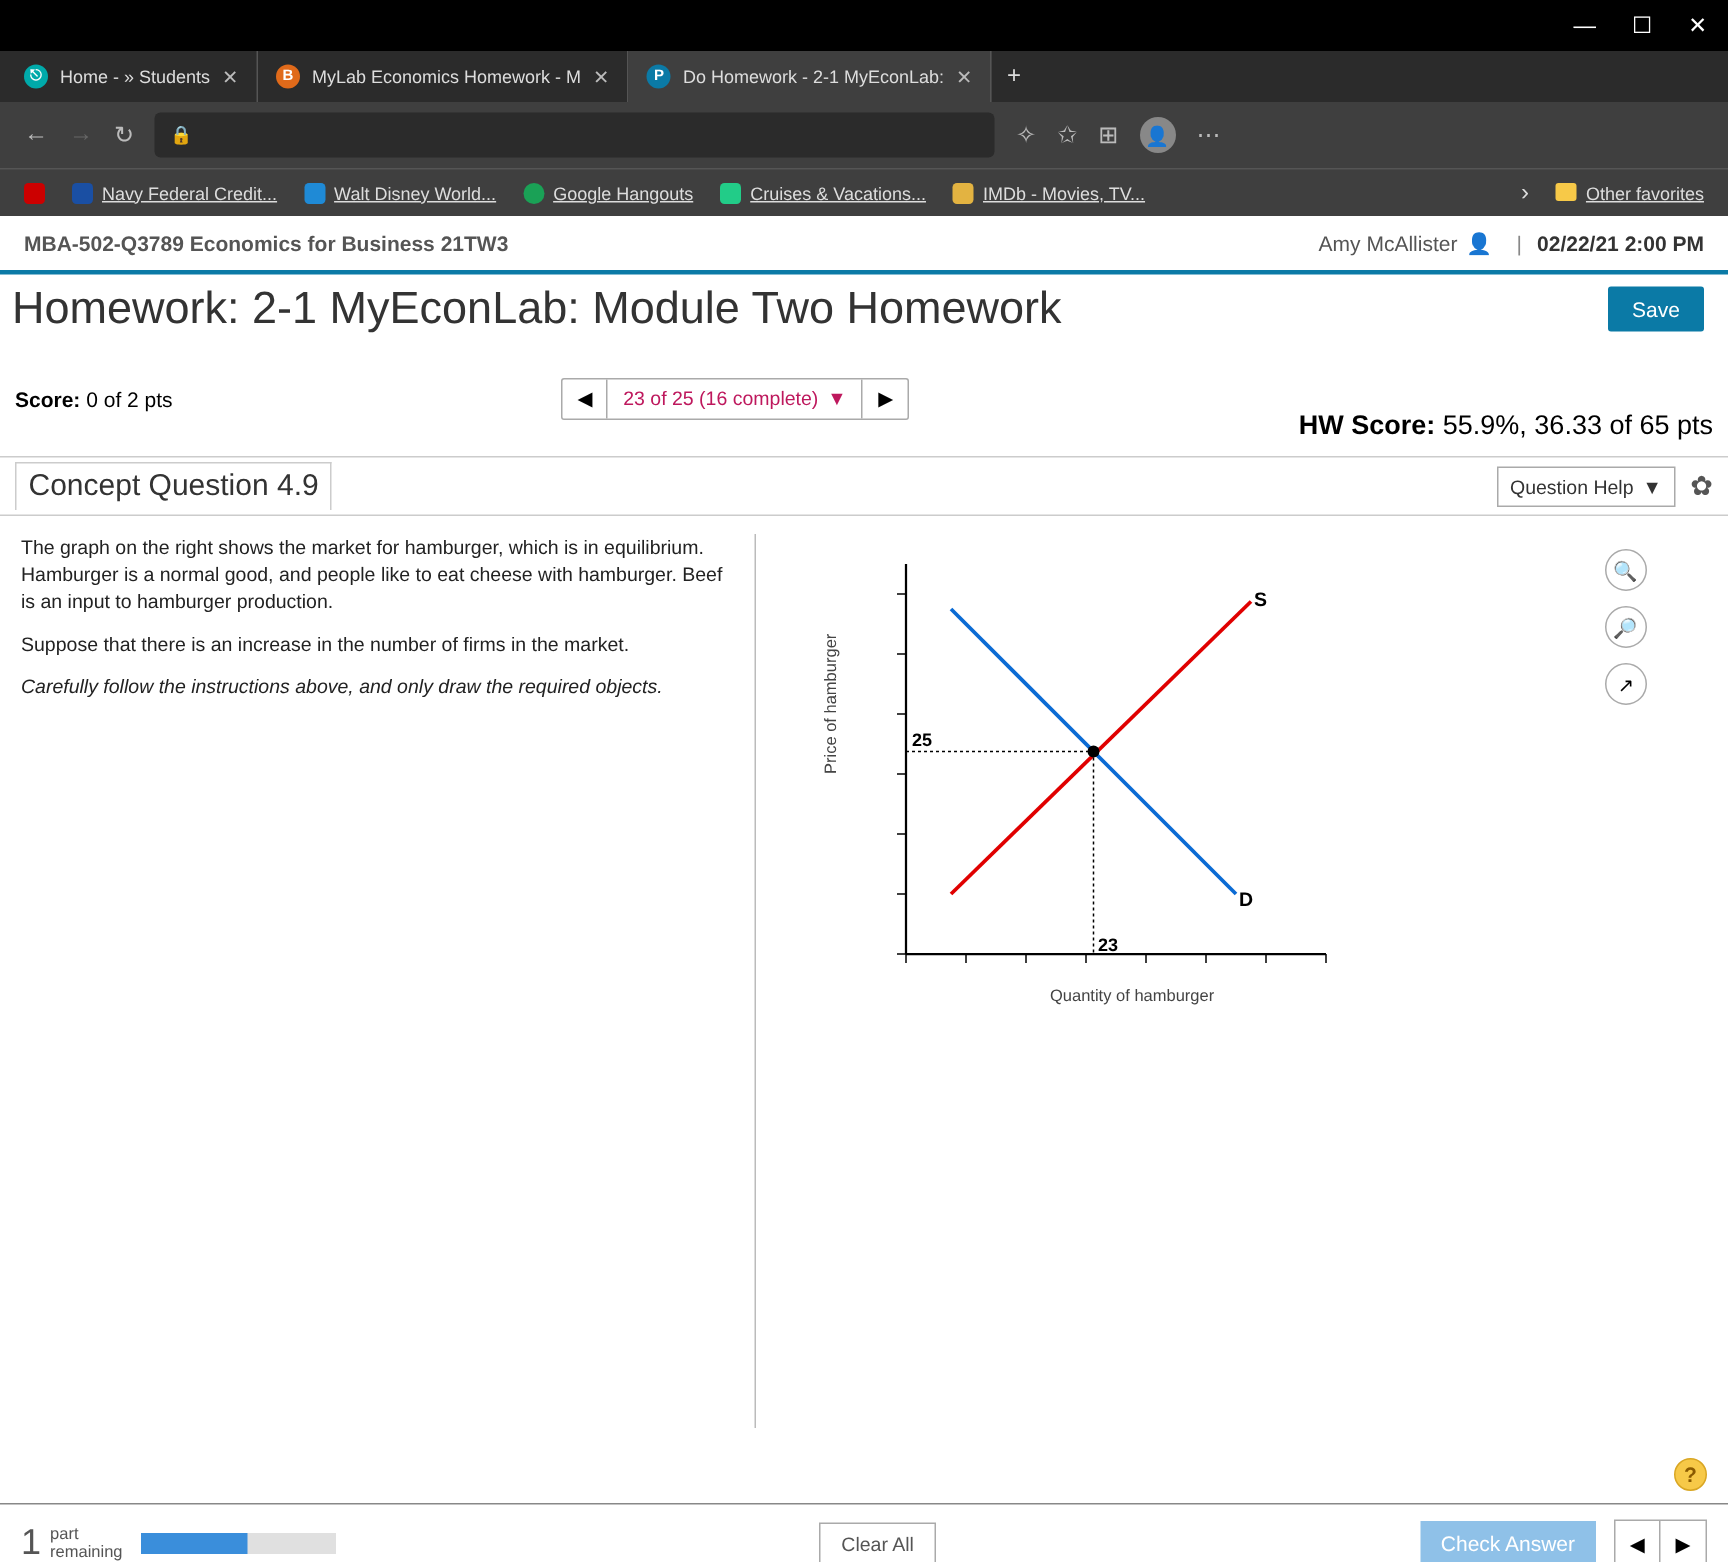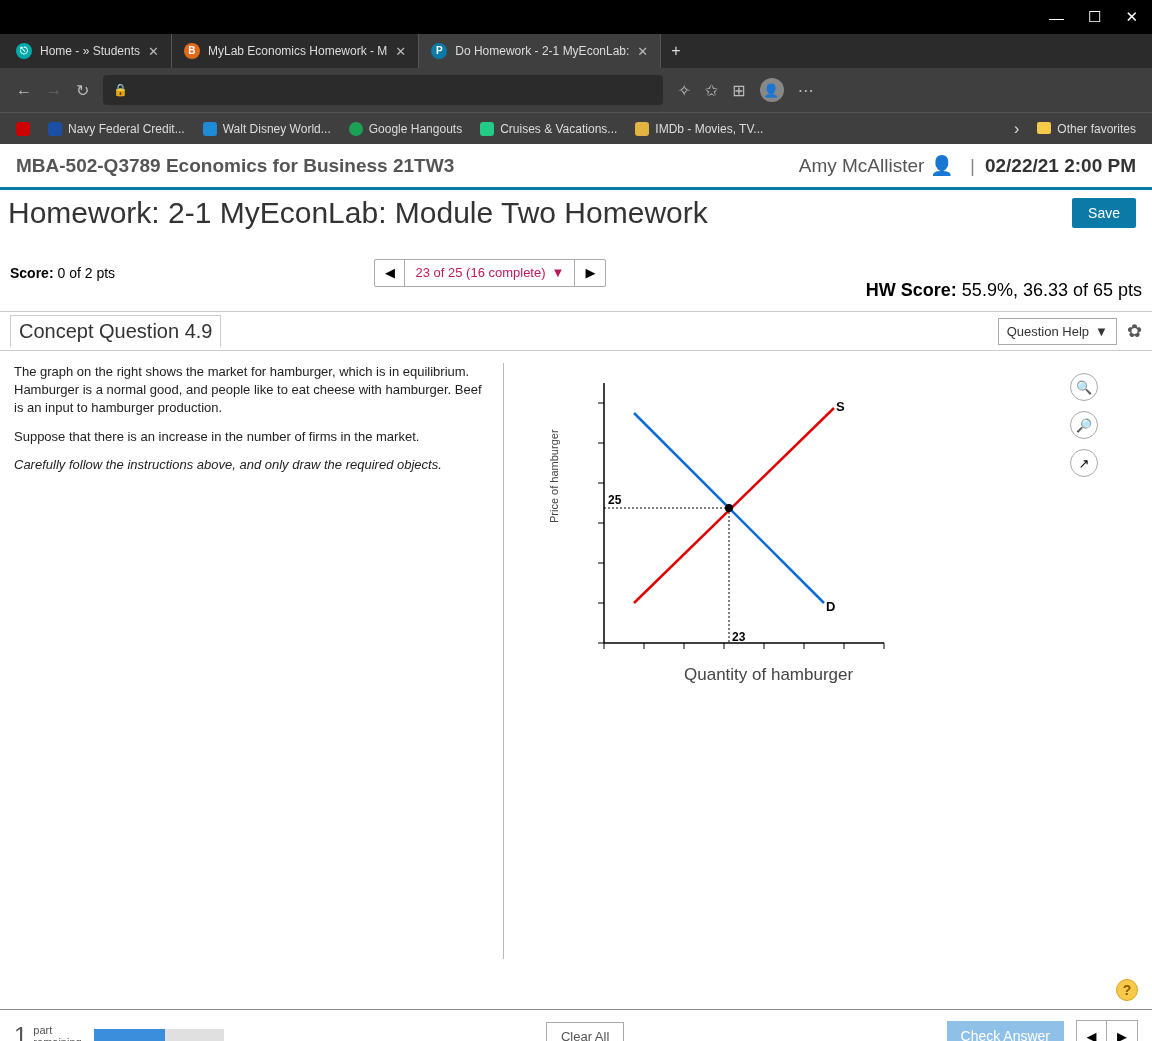--- a/index.html
+++ b/index.html
@@ -17,29 +17,29 @@
 .newtab { color:#ddd; font-size:16px; padding:0 10px; display:flex; align-items:center;}
 .addrbar { background:#3f3f3f; height:44px; display:flex; align-items:center; gap:14px; padding:0 16px; color:#ccc; }
 .addrbar .nav-icn { font-size:16px; color:#bbb; }
 .addrbox { flex:0 0 560px; background:#2b2b2b; height:30px; border-radius:4px; display:flex; align-items:center; padding:0 10px; gap:8px; color:#ccc; font-size:13px;}
 .addrbox .lock { font-size:12px;}
 .addrbox .url { white-space:nowrap; overflow:hidden;}
 .addrbox .url .dim { color:#888;}
 .addrbar .spacer { flex:1; }
 .addrbar .avatar { width:24px; height:24px; background:#888; border-radius:50%; display:flex; align-items:center; justify-content:center; font-size:13px; color:#333;}
 .favbar { background:#3f3f3f; height:32px; border-top:1px solid #555; display:flex; align-items:center; gap:18px; padding:0 16px; color:#ddd; font-size:12px;}
-.favbar .fav { display:flex; align-items:flex-start; gap:6px;}
+.favbar .fav { display:flex; align-items:flex-start; gap:6px;text-decoration:underline;}
 .favbar .fav .ico { width:14px; height:14px; border-radius:3px; display:inline-block;}
 .favbar .spacer { flex:1;}
 .favbar .chev { color:#ddd; font-size:16px;}
 .favbar .folder { width:14px; height:12px; background:#f7c948; border-radius:2px; display:inline-block;}
 
 
 .page { background:#fff; }
-.coursebar { display:flex; align-items:center; padding:10px 16px; font-size:19px; color:#555;}
+.coursebar { display:flex; align-items:center; padding:10px 16px; font-size:14px; color:#555;}
 .coursebar .course { font-weight:bold; color:#555; flex:1;}
 .coursebar .user { color:#555;}
 .coursebar .usericon { margin:0 6px;}
 .coursebar .sep { margin:0 10px; color:#888;}
 .coursebar .time { color:#333; font-weight:bold;}
 .accent { height:3px; background:#0b7aa6;}
 .hwtitlebar { display:flex; align-items:center; padding:6px 16px 10px 8px;}
 .hwtitlebar h1 { font-size:30px; font-weight:normal; color:#333; flex:1;}
 .savebtn { background:#0b7aa6; color:#fff; border:none; padding:7px 16px; font-size:14px; border-radius:2px; cursor:pointer;}
 
@@ -64,21 +64,21 @@
 .left p { margin-bottom:10px;}
 .left .ital { font-style:italic;}
 .right { flex:1; position:relative; padding-left:40px;}
 
 .graphtools { position:absolute; top:10px; right:40px; display:flex; flex-direction:column; gap:10px;}
 .gtool { width:28px; height:28px; border:1px solid #aaa; border-radius:50%; display:flex; align-items:center; justify-content:center; font-size:13px; background:#fff; cursor:pointer;}
 
 .graph { position:relative; width:340px; height:320px; margin-left:20px;}
 .graph svg { overflow:visible;}
 .ylab { position:absolute; left:-16px; top:160px; transform:rotate(-90deg); transform-origin:left top; font-size:11px; color:#444;}
-.xlab { position:absolute; left:120px; top:302px; font-size:17px; color:#444;}
+.xlab { position:absolute; left:136px; top:302px; font-size:11px; color:#444;}
 
 .hint { padding:8px 14px; font-size:14px; color:#444; display:flex; align-items:center;}
 .hint .spacer { flex:1;}
 .qmark { width:22px; height:22px; background:#f7c948; border-radius:50%; color:#8a5a00; font-weight:bold; display:flex; align-items:center; justify-content:center; cursor:pointer; border:1px solid #d9a623;}
 
 .footer { border-top:1px solid #888; padding:10px 14px; display:flex; align-items:center; gap:12px;}
 .parts { display:flex; align-items:center; gap:6px; color:#555;}
 .parts .big { font-size:24px; color:#555; font-weight:normal;}
 .parts .small { font-size:11px; line-height:1.1;}
 .progress { width:130px; height:14px; background:#e0e0e0; position:relative;}

